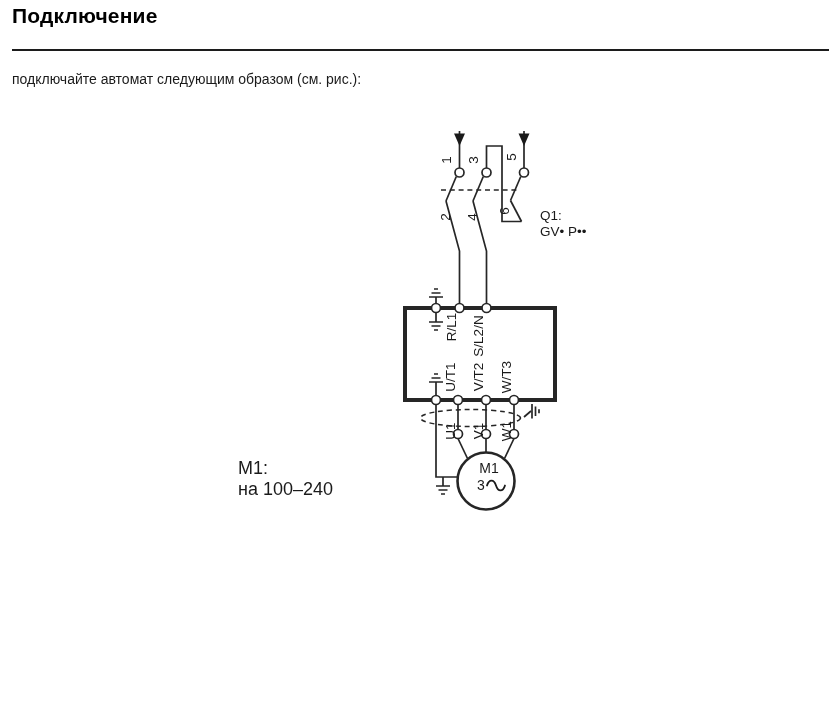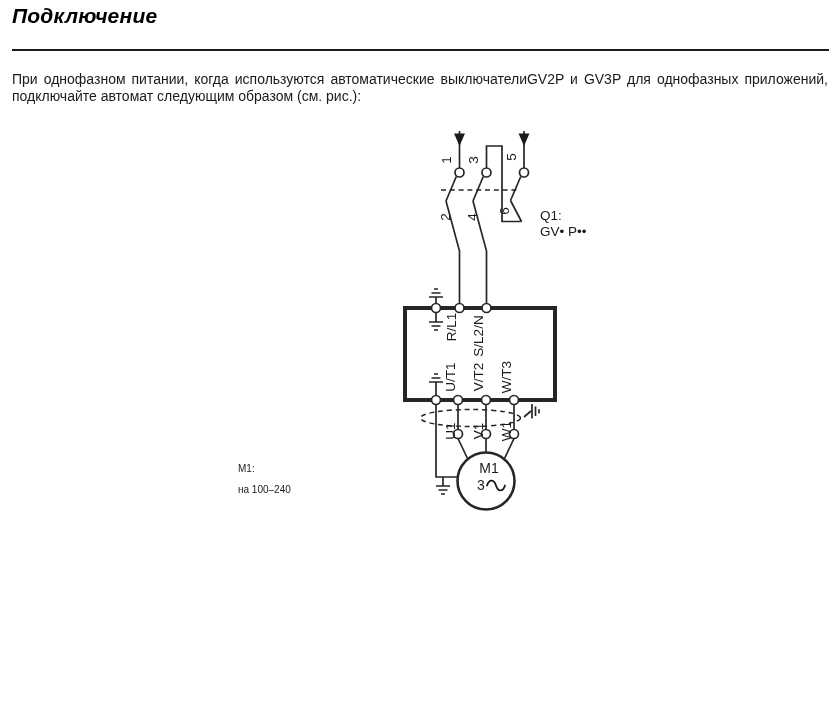--- a/index.html
+++ b/index.html
@@ -2,49 +2,48 @@
 <html><head>
 <meta charset="utf-8">
 <style>
   html,body{margin:0;padding:0;background:#fff;}
   .page{
     position:relative;width:839px;height:724px;background:#ffffff;overflow:hidden;
     font-family:"Liberation Sans",sans-serif;color:#1a1a1a;
   }
   .page-title{
     position:absolute;left:12px;top:4px;margin:0;
-    font-size:21px;font-weight:bold;letter-spacing:.2px;color:#000;font-style:italic;
+    font-size:21px;font-weight:bold;letter-spacing:.2px;color:#000;
   }
   .rule{position:absolute;left:12px;top:49px;width:817px;height:2px;background:#1c1c1c;}
   .intro{position:absolute;left:12px;top:71px;width:816px;font-size:14px;line-height:16.5px;}
   .just{text-align:justify;text-align-last:justify;}
   .q1-label{position:absolute;left:540px;top:169px;font-size:13.5px;line-height:15.5px;white-space:nowrap;margin-top:39px;}
   .atv-label{position:absolute;left:313px;top:319px;font-size:13.5px;line-height:19px;white-space:nowrap;}
-  .m1-caption{position:absolute;left:238px;top:458px;width:174px;font-size:10px;line-height:21px;}
+  .m1-caption{position:absolute;left:238px;top:458px;width:174px;font-size:18px;line-height:21px;}
   svg.diagram{position:absolute;left:0;top:0;}
   svg text{font-family:"Liberation Sans",sans-serif;font-size:13.5px;fill:#1a1a1a;}
   .vtext{text-anchor:middle;}
   .wire{fill:none;stroke:#262626;stroke-width:1.7;}
   .dash{fill:none;stroke:#262626;stroke-width:1.5;stroke-dasharray:5 3.8;}
   .term{fill:#ffffff;stroke:#262626;stroke-width:1.7;}
   .thickbox{fill:#ffffff;stroke:#262626;stroke-width:4;}
   .motorc{fill:#ffffff;stroke:#262626;stroke-width:2.6;}
   .arrow{fill:#1a1a1a;stroke:none;}
   .sine{fill:none;stroke:#1a1a1a;stroke-width:1.8;stroke-linecap:round;}
 </style>
 </head>
 <body>
 
 <div class="page">
 
   <h1 class="page-title">Подключение</h1>
   <div class="rule"></div>
 
   <div class="intro">
-    <div class="just">При однофазном питании, когда используются автоматические выключателиGV2P и GV3P для однофазных приложений,</div>
     <div>подключайте автомат следующим образом (см. рис.):</div>
   </div>
 
   <svg class="diagram" width="839" height="724" viewBox="0 0 839 724">
 
     <g>
 
       <path class="wire" d="M459.5,131 V168"></path>
       <polygon class="arrow" points="454,133.5 465,133.5 459.5,146"></polygon>
       <path class="wire" d="M524,131 V168"></path>

